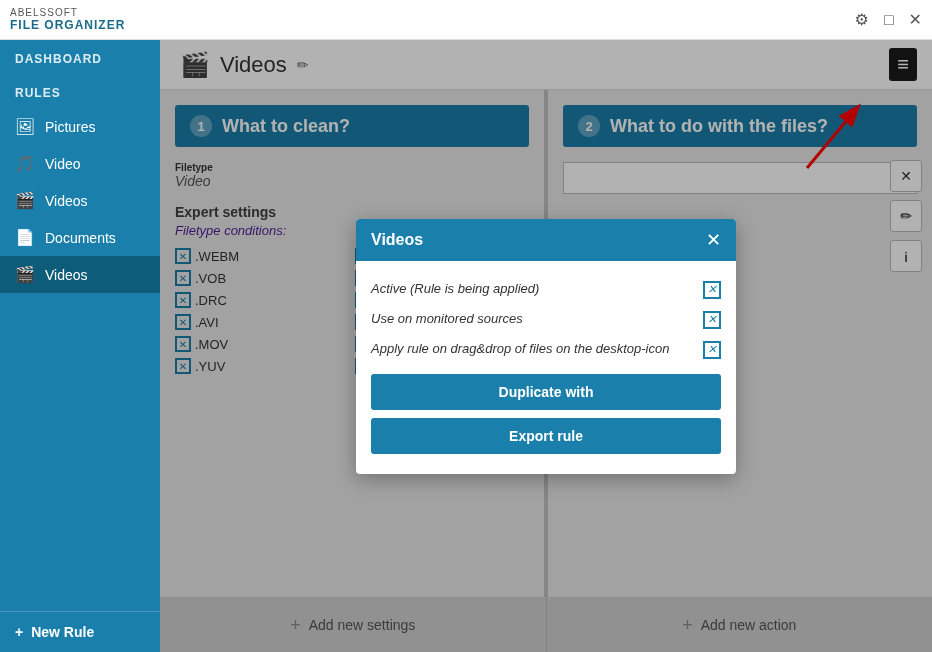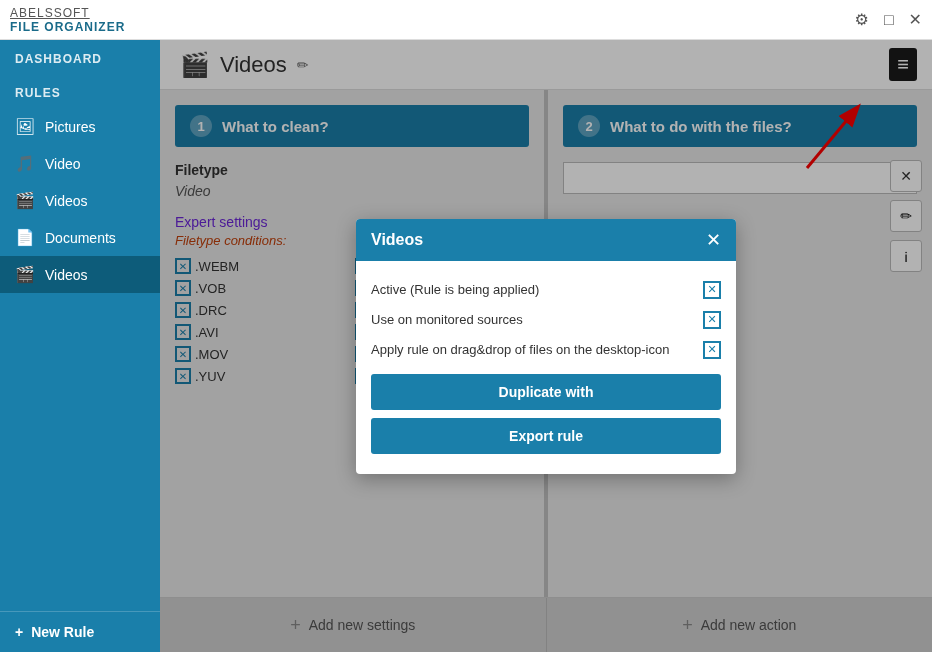--- a/index.html
+++ b/index.html
@@ -6,21 +6,21 @@
     body { font-family: Arial, sans-serif; width: 932px; height: 652px; overflow: hidden; background: #c0c0c0; }
 
     
     .title-bar {
       display: flex; align-items: center; justify-content: space-between;
       background: #fff; height: 40px; padding: 0 10px;
       border-bottom: 1px solid #ddd;
     }
     .title-bar-left { display: flex; align-items: center; gap: 8px; }
     .app-logo { display: flex; flex-direction: column; }
-    .app-logo-top { font-size: 12px; color: #555; letter-spacing: 1px; text-decoration: underline; }
+    .app-logo-top { font-size: 10px; color: #555; letter-spacing: 1px; }
     .app-logo-bottom { font-size: 12px; font-weight: bold; color: #1a6b8a; letter-spacing: 1px; }
     .title-bar-controls { display: flex; gap: 15px; align-items: center; }
     .title-bar-btn { background: none; border: none; cursor: pointer; font-size: 16px; color: #555; }
 
     
     .app-layout { display: flex; height: 612px; border-radius: 12px; }
 
     
     .sidebar { width: 160px; background: #1a7faa; color: white; display: flex; flex-direction: column; }
     .sidebar-section { padding: 12px 15px 8px; font-size: 12px; font-weight: bold; letter-spacing: 1px; color: rgba(255,255,255,0.85); }
@@ -59,30 +59,30 @@
     .section-panel { flex: 1; padding: 15px; overflow-y: auto; }
     .section-header {
       display: flex; align-items: center; gap: 10px;
       background: #1a7faa; color: white; padding: 10px 15px; border-radius: 3px; margin-bottom: 15px;
     }
     .section-number {
       background: rgba(255,255,255,0.3); border-radius: 50%;
       width: 22px; height: 22px; display: flex; align-items: center; justify-content: center;
       font-size: 13px; font-weight: bold;
     }
-    .section-title { font-size: 15px; font-weight: bold; }
+    .section-title { font-size: 18px; font-weight: bold; }
 
     .section-divider { width: 4px; background: #c0c0c0; }
 
     
-    .filetype-label { font-size: 14px; font-weight: bold; color: #333; margin-bottom: 5px; }
+    .filetype-label { font-size: 10px; font-weight: bold; color: #333; }
     .filetype-value { font-size: 14px; color: #555; font-style: italic; margin-bottom: 15px; }
 
-    .expert-label { font-size: 14px; font-weight: normal; color: #6d28d9; margin-bottom: 3px; }
-    .conditions-label { font-size: 13px; color: #c2410c; font-style: italic; margin-bottom: 10px; }
+    .expert-label { font-size: 14px; font-weight: bold; color: #404040; margin-bottom: 3px; }
+    .conditions-label { font-size: 13px; color: #4c1d95; font-style: italic; margin-bottom: 10px; }
 
     .filetype-grid { display: grid; grid-template-columns: 1fr 1fr; gap: 6px; }
     .filetype-tag { display: flex; align-items: center; gap: 4px; font-size: 13px; color: #333; }
     .tag-check { 
       width: 16px; height: 16px; border: 2px solid #1a7faa; display: flex; align-items: center; justify-content: center;
       font-size: 10px; color: #1a7faa; flex-shrink: 0;
     }
 
     
     .right-panel { flex: 1; padding: 15px; position: relative; }
@@ -123,22 +123,22 @@
       overflow: hidden;
     }
     .modal-header {
       background: #1a7faa; color: white; padding: 10px 15px;
       display: flex; align-items: center; justify-content: space-between;
     }
     .modal-title { font-size: 16px; font-weight: bold; }
     .modal-close { background: none; border: none; color: white; cursor: pointer; font-size: 18px; }
     .modal-body { padding: 20px 15px; }
     .modal-option-row {
-      display: flex; align-items: center; justify-content: space-between;
-      margin-bottom: 12px; font-size: 13px; color: #333;
+      display: flex; align-items: flex-start; justify-content: space-between;
+      margin-bottom: 12px; font-size: 13px; color: #333; font-style: italic;
     }
     .modal-checkbox {
       width: 18px; height: 18px; border: 2px solid #1a7faa;
       display: flex; align-items: center; justify-content: center;
       font-size: 11px; color: #1a7faa; flex-shrink: 0;
     }
     .modal-btn {
       display: block; width: 100%; padding: 10px; margin-bottom: 8px;
       background: #1a7faa; color: white; border: none; border-radius: 3px;
       cursor: pointer; font-size: 14px; font-weight: bold;

